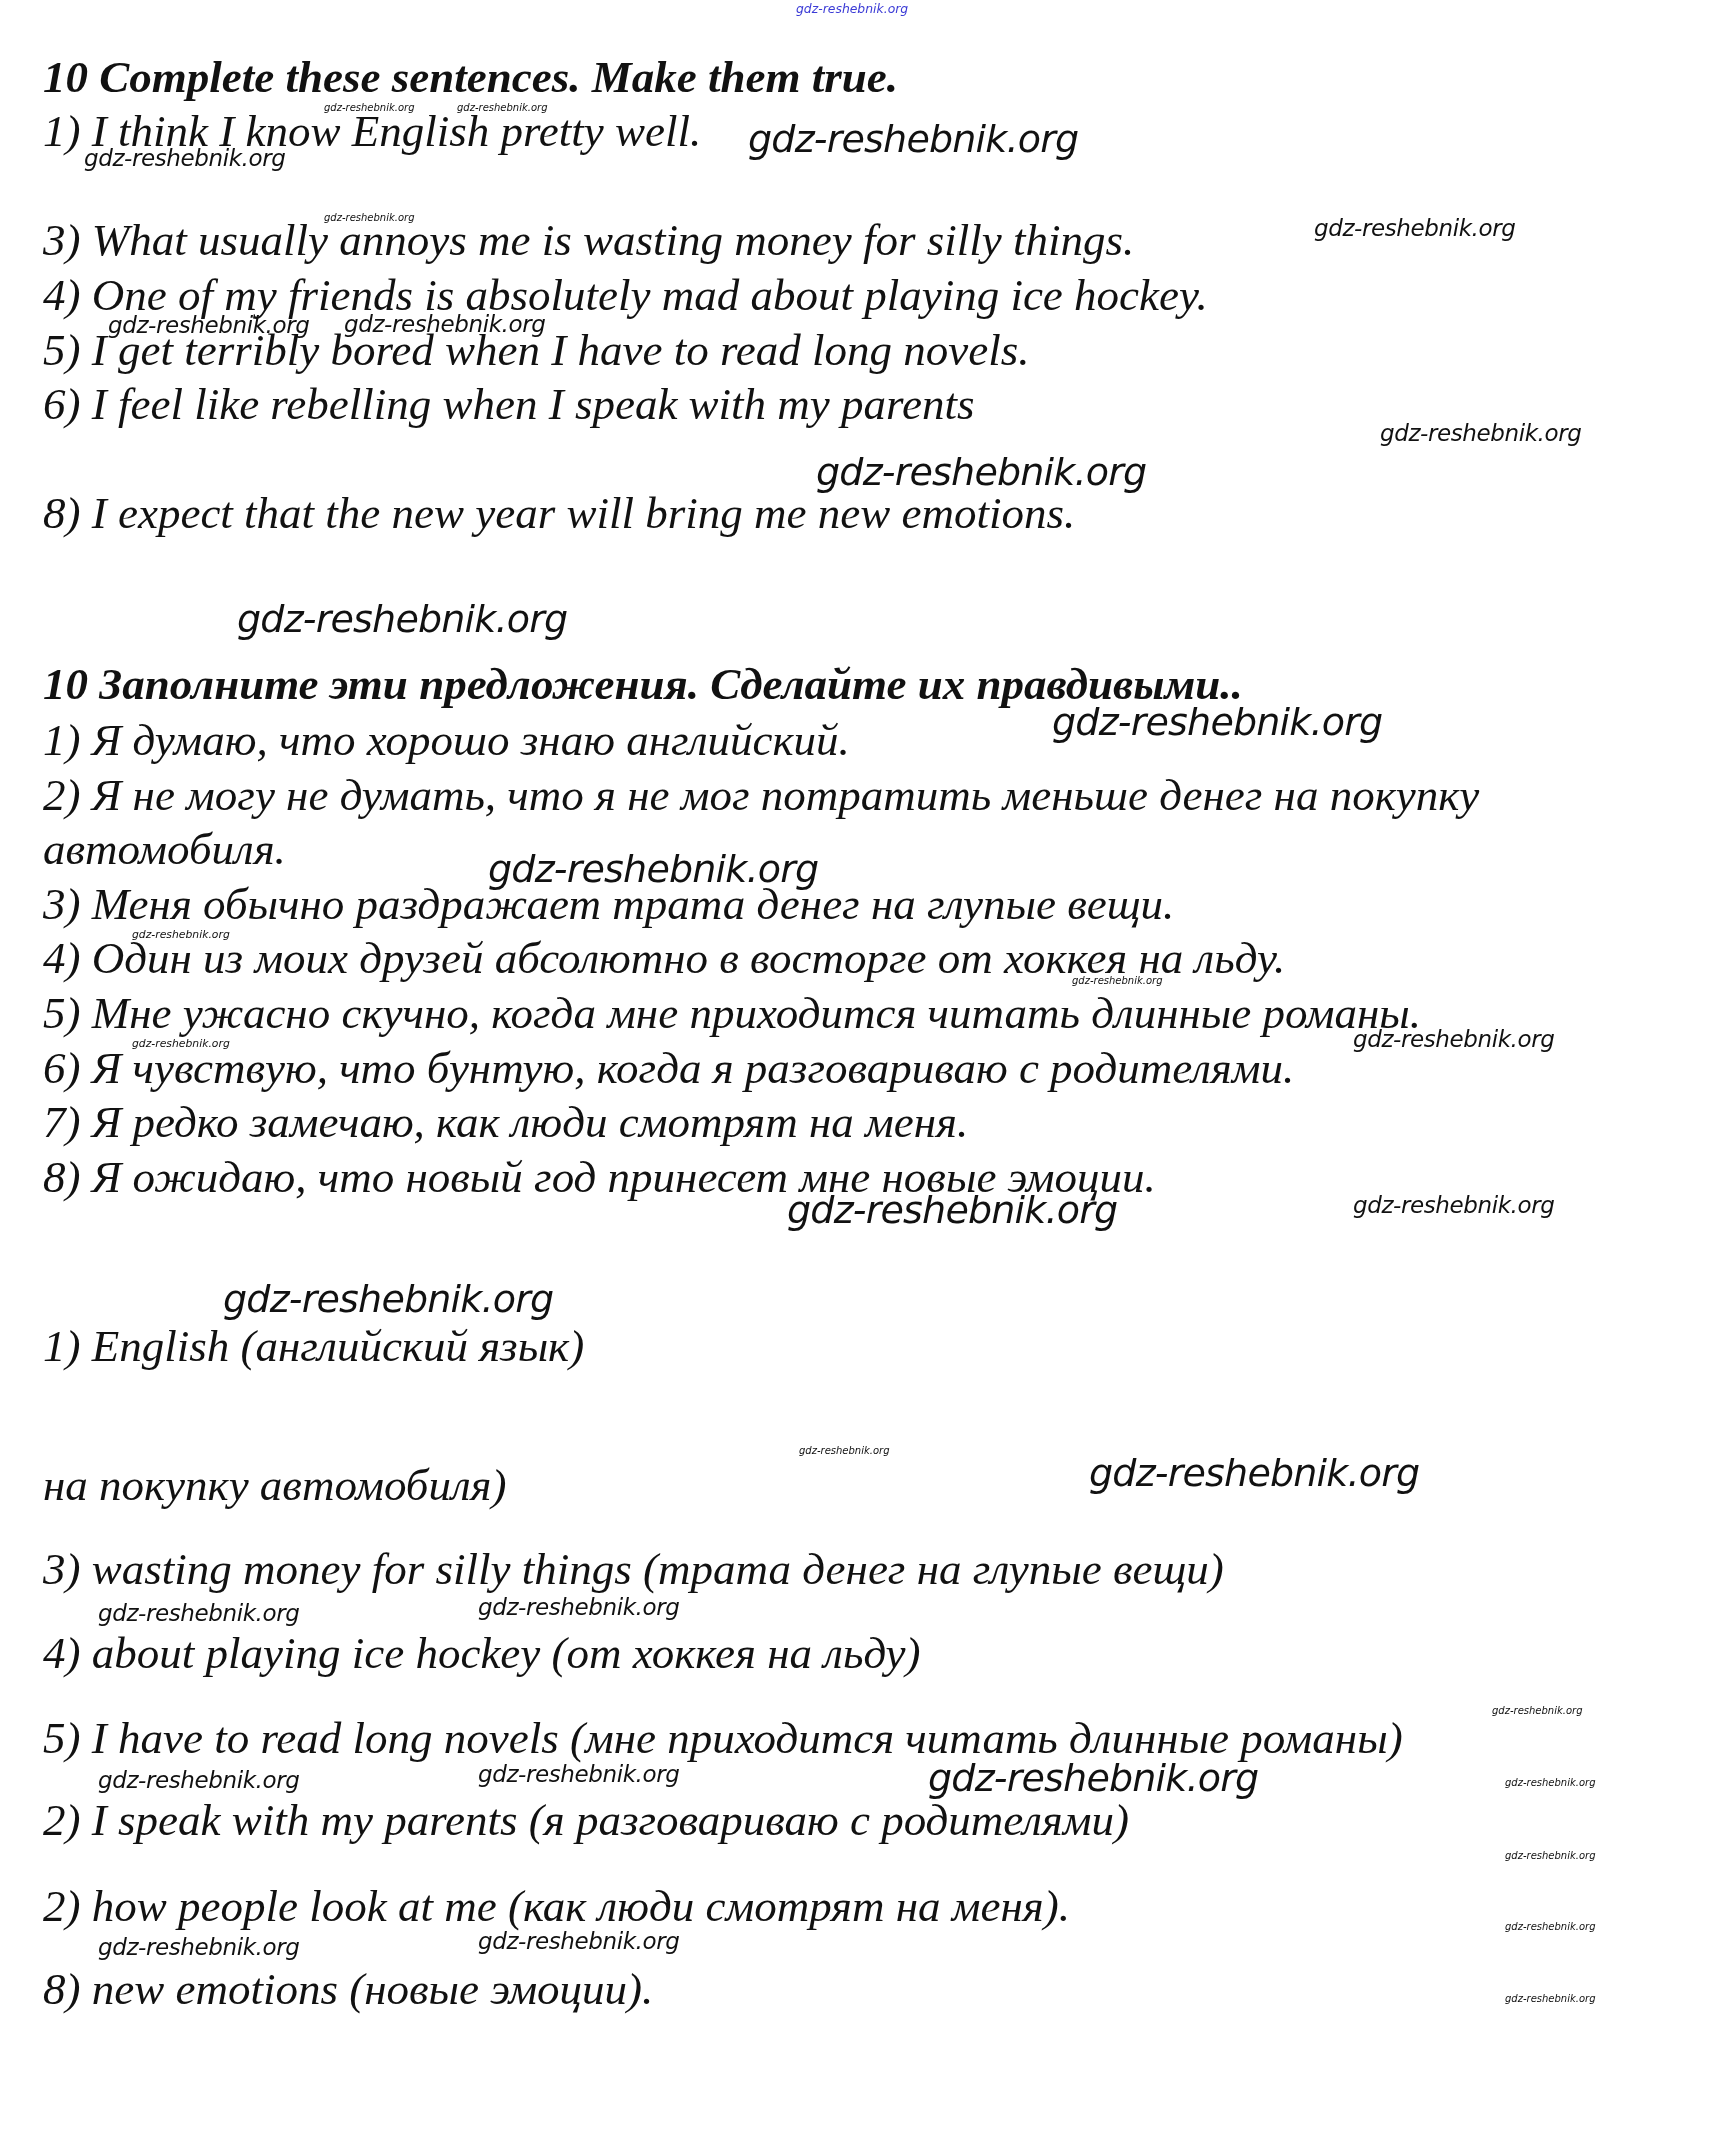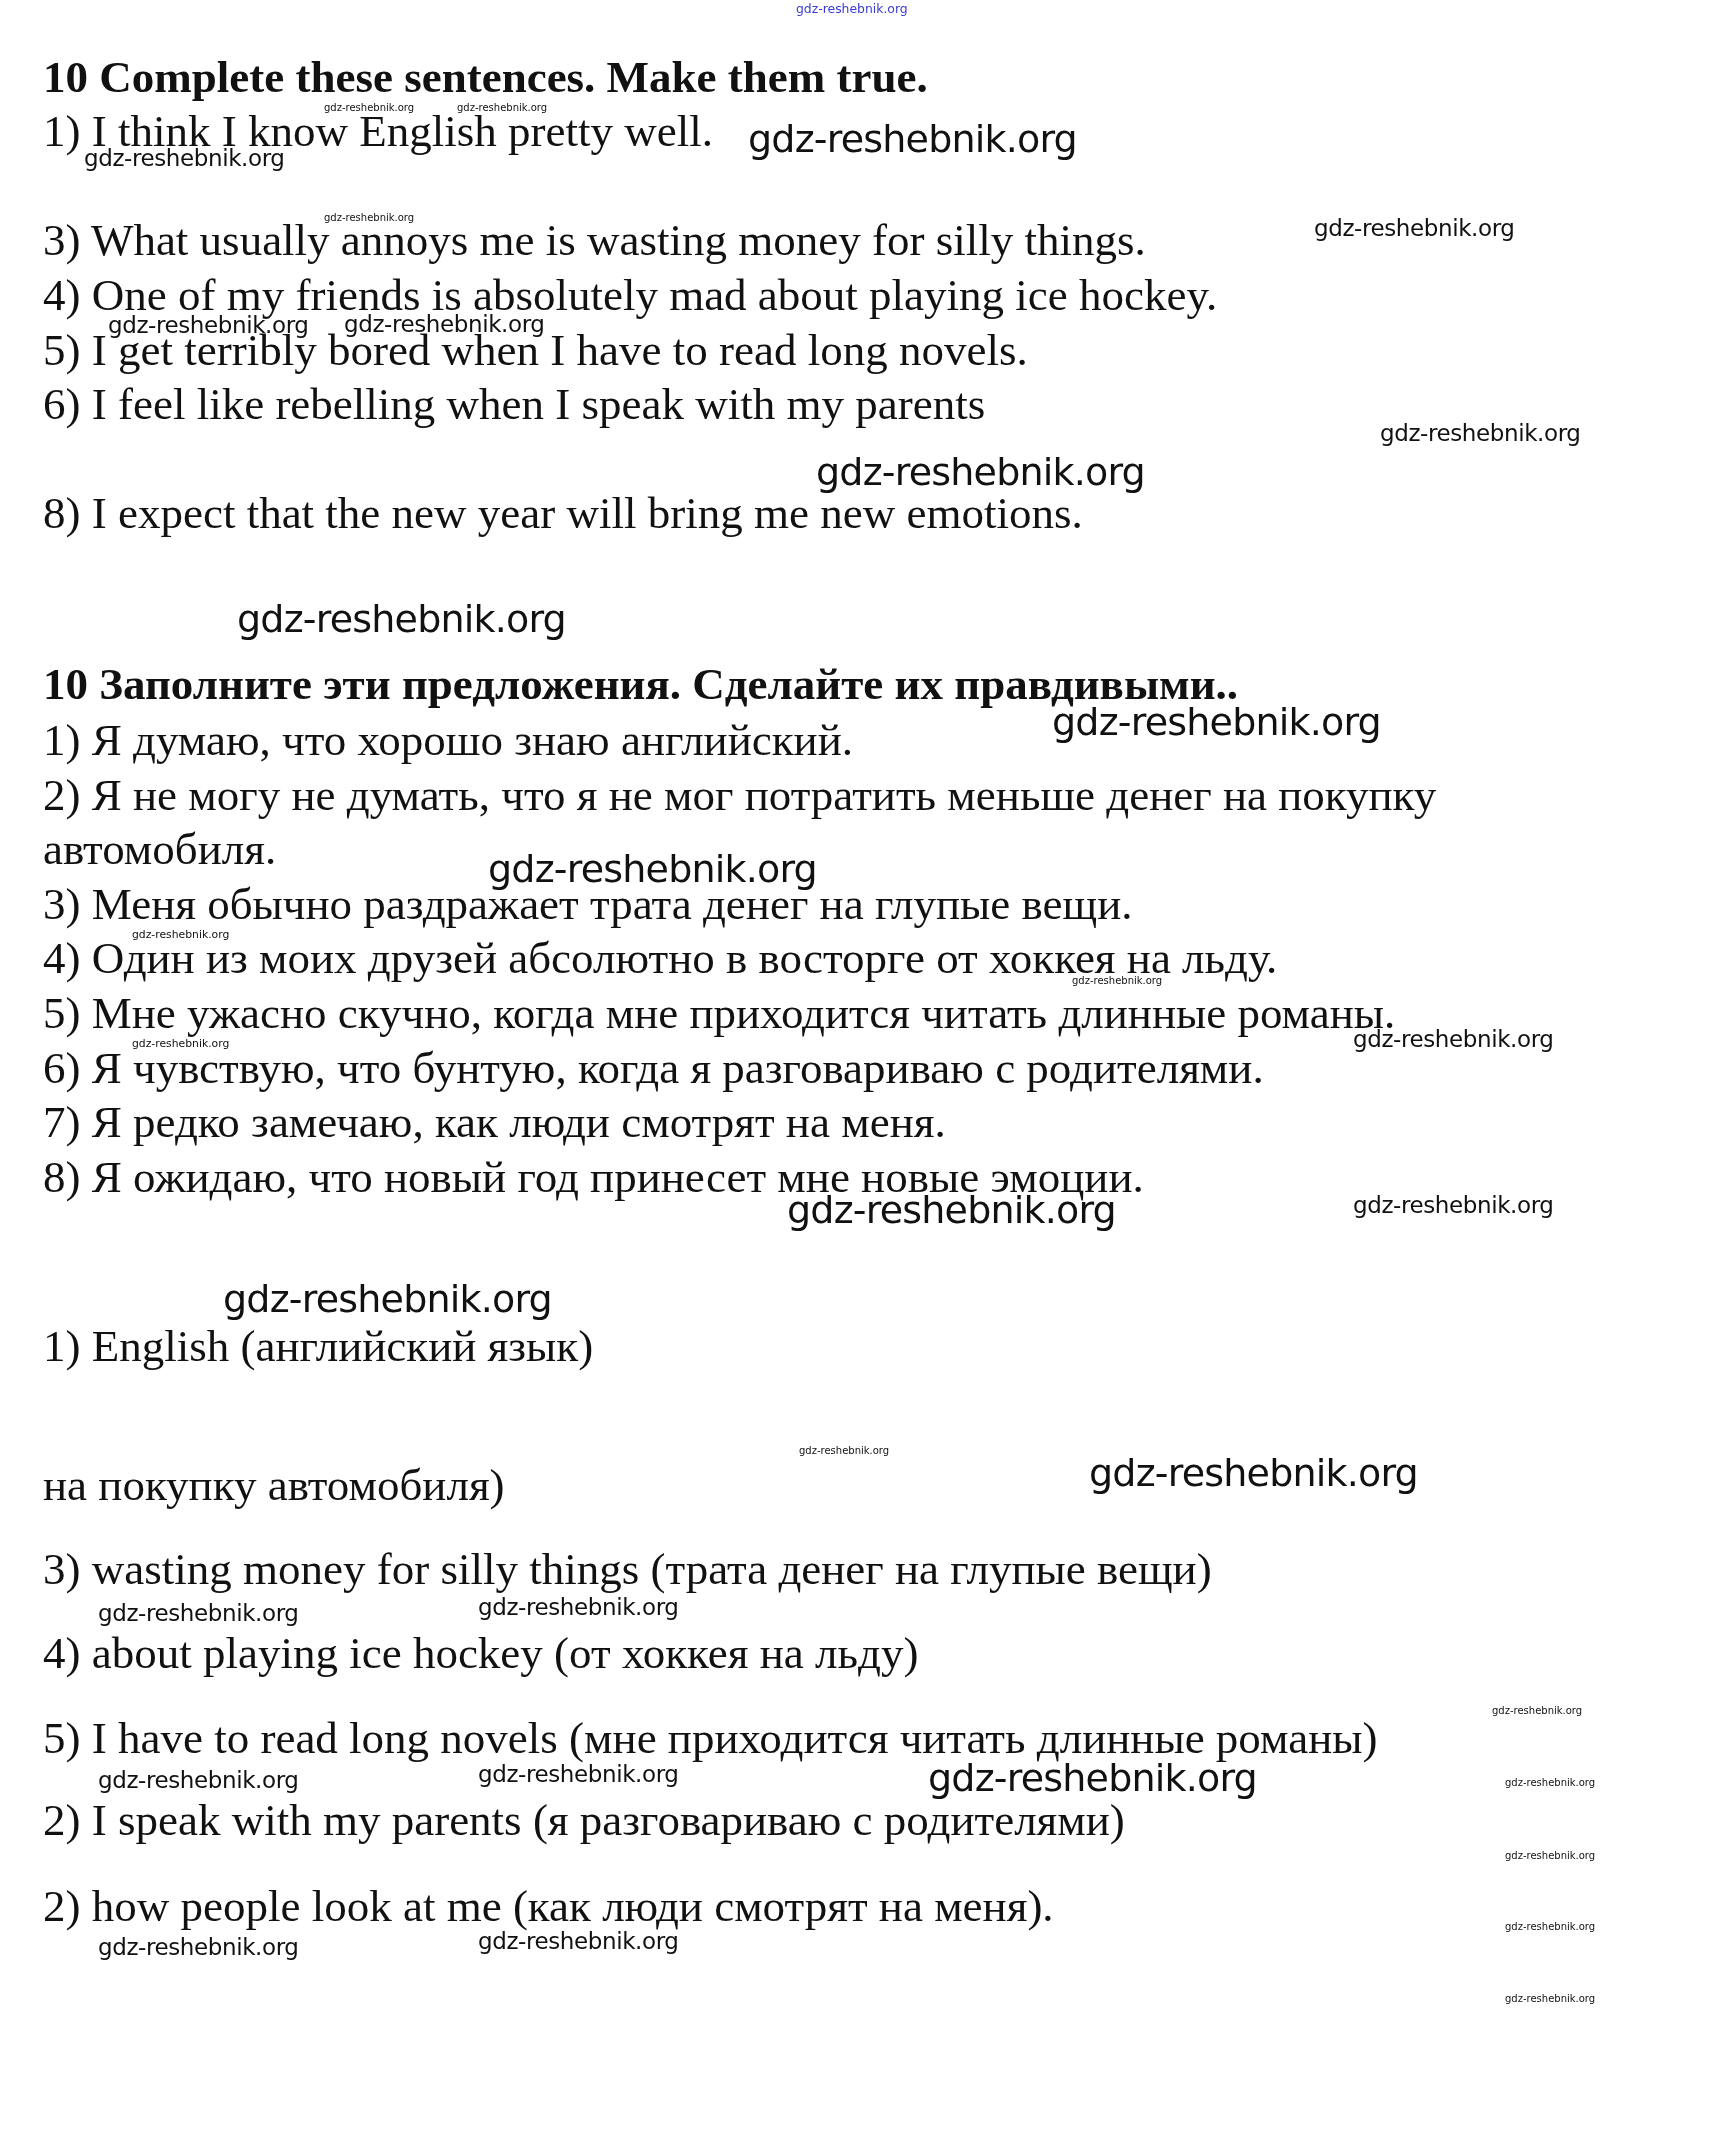--- a/index.html
+++ b/index.html
@@ -1,17 +1,17 @@
 <!DOCTYPE html>
 <html style="font-size:13.2px"><head>
 <meta charset="utf-8">
 <style>
   html, body { margin: 0; padding: 0; background: #ffffff; }
   body { width: 1732px; height: 2151px; position: relative; overflow: hidden; }
-  .page { position: absolute; left: 0; top: 0; width: 1732px; height: 1679px; }
+  .page { position: absolute; left: 0; top: 0; width: 1732px; height: 1679px; font-style: italic; }
   .line {
     position: absolute; left: 43px; white-space: nowrap;
     font-family: "Liberation Serif", "DejaVu Serif", serif;
     font-size: 45px; line-height: 55px; color: #111111;
   }
   .heading { font-weight: bold; }
   .wm {
     position: absolute; white-space: nowrap;
     font-family: "DejaVu Sans", "Liberation Sans", sans-serif;
     color: #111111; line-height: 1;
@@ -48,20 +48,21 @@
   <div class="line" style="top:1095px;">7) Я редко замечаю, как люди смотрят на меня.</div>
   <div class="line" style="top:1150px;">8) Я ожидаю, что новый год принесет мне новые эмоции.</div>
 
   <div class="line" style="top:1319px;">1) English (английский язык)</div>
   <div class="line" style="top:1458px;">на покупку автомобиля)</div>
   <div class="line" style="top:1542px;">3) wasting money for silly things (трата денег на глупые вещи)</div>
   <div class="line" style="top:1626px;">4) about playing ice hockey (от хоккея на льду)</div>
   <div class="line" style="top:1711px;">5) I have to read long novels (мне приходится читать длинные романы)</div>
   <div class="line" style="top:1793px;">2) I speak with my parents (я разговариваю с родителями)</div>
   <div class="line" style="top:1879px;">2) how people look at me (как люди смотрят на меня).</div>
+  <div class="line" style="top:1962px;">8) new emotions (новые эмоции).</div>
 
   <div class="wm wm-xs" style="left:324px; top:103px;">gdz-reshebnik.org</div>
   <div class="wm wm-xs" style="left:457px; top:103px;">gdz-reshebnik.org</div>
   <div class="wm wm-xl" style="left:748px; top:120px;">gdz-reshebnik.org</div>
   <div class="wm wm-m" style="left:84px; top:147px;">gdz-reshebnik.org</div>
   <div class="wm wm-xs" style="left:324px; top:213px;">gdz-reshebnik.org</div>
   <div class="wm wm-m" style="left:1314px; top:217px;">gdz-reshebnik.org</div>
   <div class="wm wm-m" style="left:108px; top:314px;">gdz-reshebnik.org</div>
   <div class="wm wm-m" style="left:344px; top:313px;">gdz-reshebnik.org</div>
   <div class="wm wm-m" style="left:1380px; top:422px;">gdz-reshebnik.org</div>

